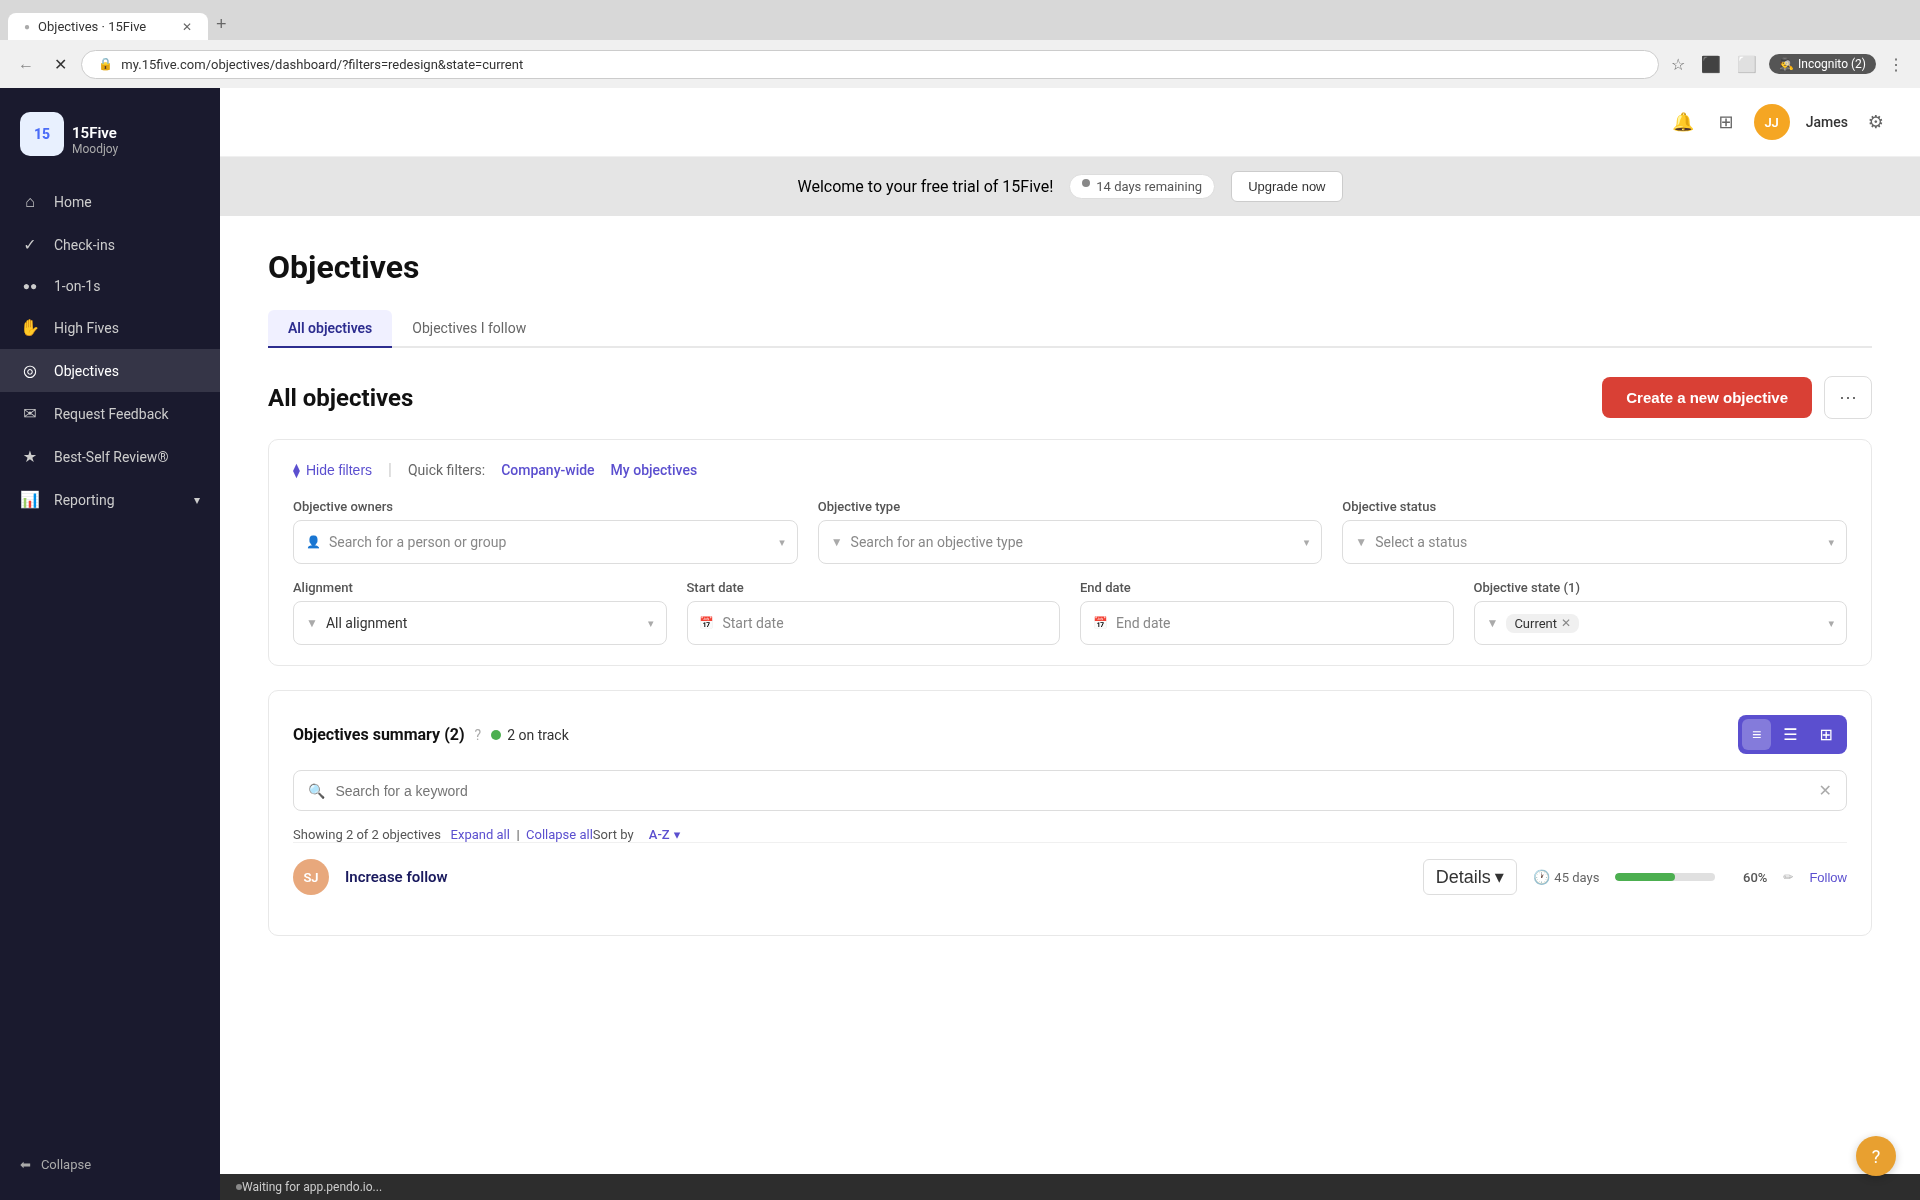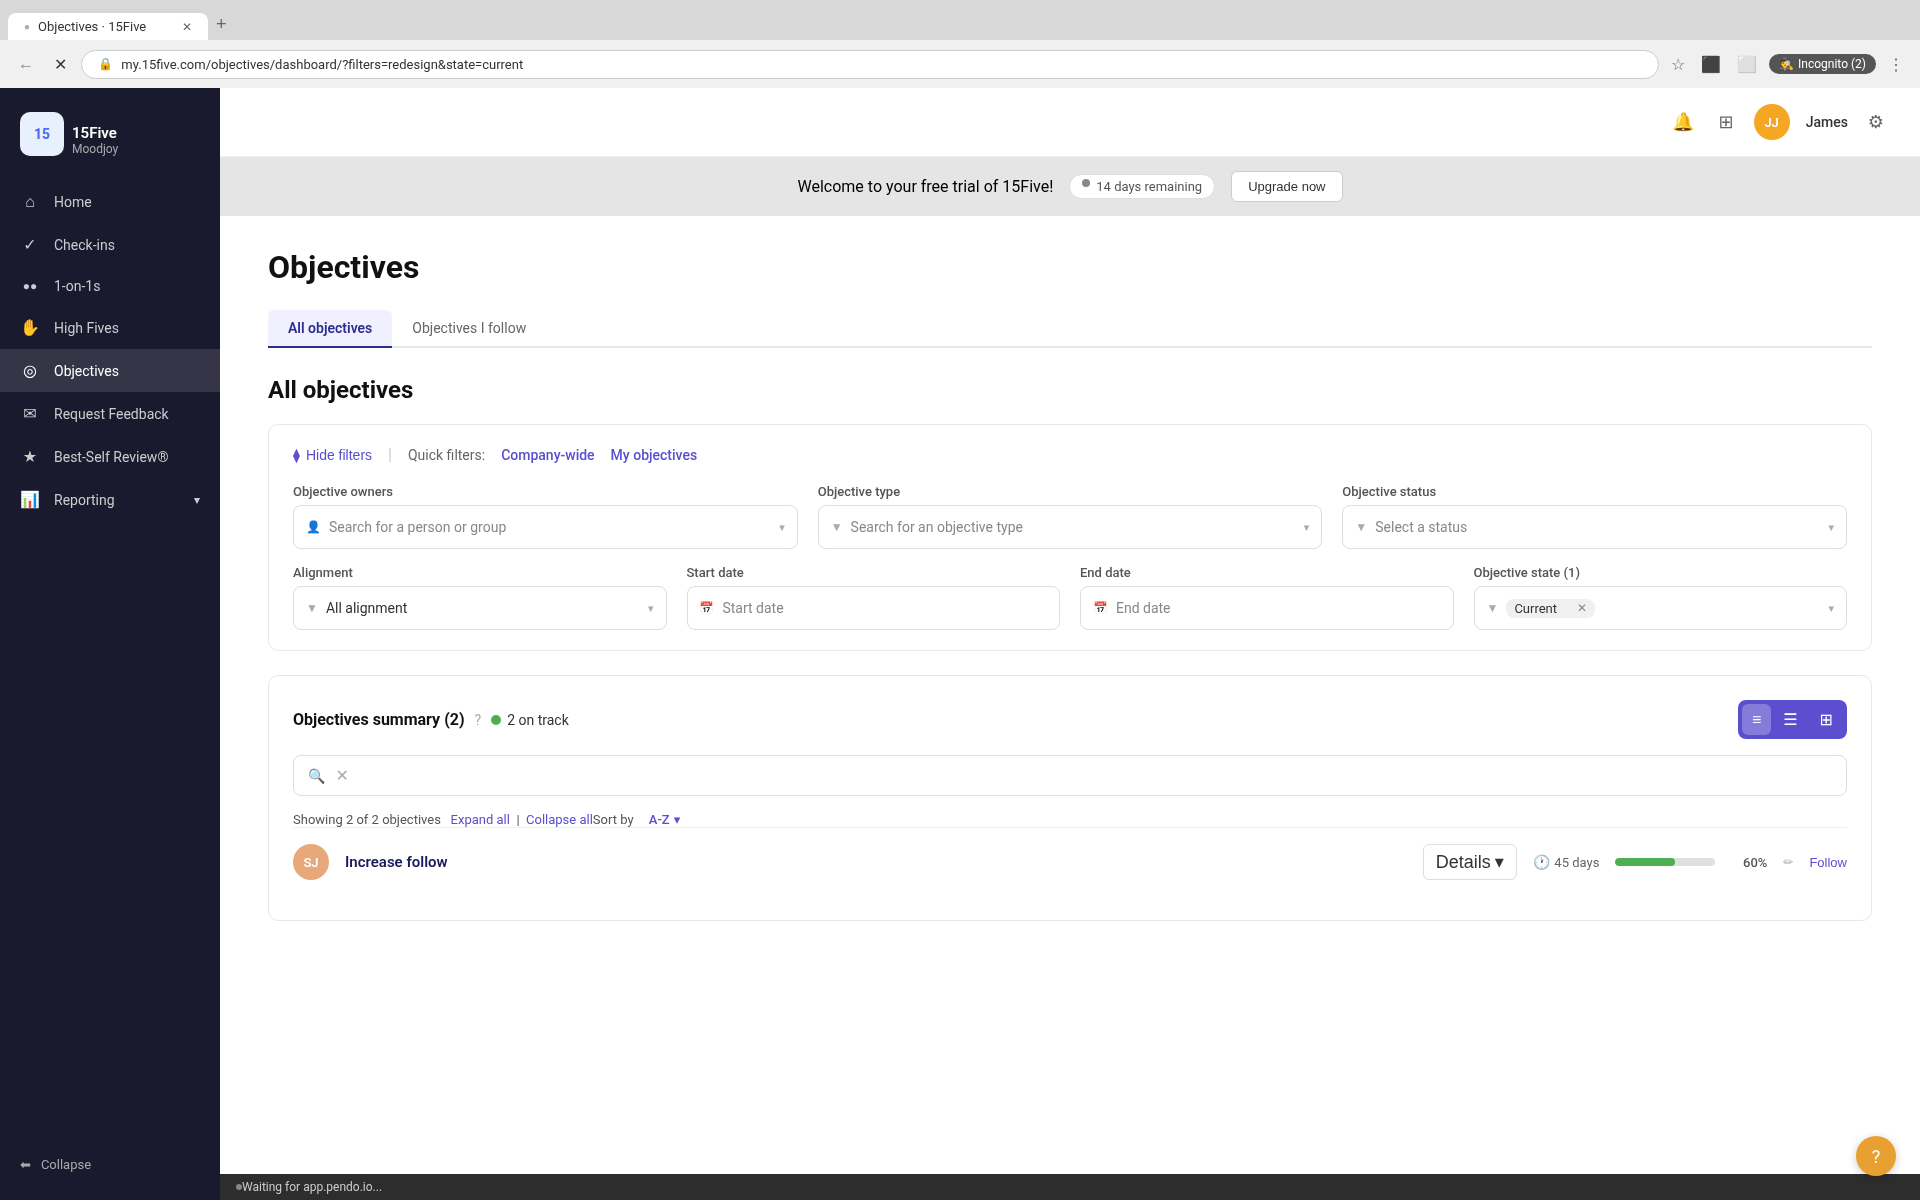--- a/index.html
+++ b/index.html
@@ -79,21 +79,21 @@
     .filter-row:last-child { margin-bottom: 0; }
     .filter-group { display: flex; flex-direction: column; gap: 6px; }
     .filter-group.wide { flex: 1; }
     .filter-group.medium { flex: 1; }
     .filter-label { font-size: 13px; color: #555; font-weight: 500; }
     .filter-select { display: flex; align-items: center; gap: 8px; border: 1px solid #ddd; border-radius: 8px; padding: 10px 12px; background: white; cursor: pointer; font-size: 14px; color: #888; min-height: 44px; }
     .filter-select .filter-icon { color: #aaa; font-size: 12px; }
     .filter-select .filter-text { flex: 1; }
     .filter-select .chevron { color: #aaa; font-size: 11px; margin-left: auto; }
     .filter-select.has-value .filter-text { color: #333; }
-    .filter-select .tag-value { background: #f0f0f0; border-radius: 8px; padding: 2px 8px; font-size: 13px; color: #333; display: flex; align-items: center; gap: 20px; }
+    .filter-select .tag-value { background: #f0f0f0; border-radius: 8px; padding: 2px 8px; font-size: 13px; color: #333; display: flex; align-items: center; gap: 4px; }
     .filter-select .tag-x { cursor: pointer; color: #888; font-size: 12px; }
 
     
     .summary-section { background: white; border: 1px solid #e8e8e8; border-radius: 10px; padding: 24px; }
     .summary-header { display: flex; align-items: center; gap: 10px; margin-bottom: 16px; }
     .summary-title { font-size: 16px; font-weight: 700; color: #111; }
     .summary-help { color: #aaa; font-size: 14px; cursor: pointer; }
     .on-track { display: flex; align-items: center; gap: 6px; font-size: 14px; color: #333; }
     .on-track-dot { width: 10px; height: 10px; border-radius: 50%; background: #4caf50; }
 
@@ -245,20 +245,24 @@
 
       <h1 class="page-title">Objectives</h1>
 
       <div class="tabs">
         <div class="tab active">All objectives</div>
         <div class="tab">Objectives I follow</div>
       </div>
 
       <div class="section-header">
         <h2 class="section-title">All objectives</h2>
+        <div class="section-actions">
+          <button class="create-btn">Create a new objective</button>
+          <button class="more-btn">···</button>
+        </div>
       </div>
 
       <div class="filters-bar">
         <div class="filter-top">
           <button class="hide-filters-btn">
             <span>⧫</span>
             <span>Hide filters</span>
           </button>
           <span class="filter-divider">|</span>
           <span class="quick-filters-label">Quick filters:</span>
@@ -342,20 +346,21 @@
             <div class="view-toggle">
               <button class="view-btn active">≡</button>
               <button class="view-btn">☰</button>
               <button class="view-btn">⊞</button>
             </div>
           </div>
         </div>
 
         <div class="search-bar">
           <span class="search-icon-sm">🔍</span>
+          <input class="search-input" type="text" placeholder="Search for a keyword" style="">
           <span class="search-clear">✕</span>
         </div>
 
         <div class="results-info">
           <div>
             <span>Showing 2 of 2 objectives</span>
             &nbsp;
             <a class="result-link">Expand all</a>
             &nbsp;|&nbsp;
             <a class="result-link">Collapse all</a>

